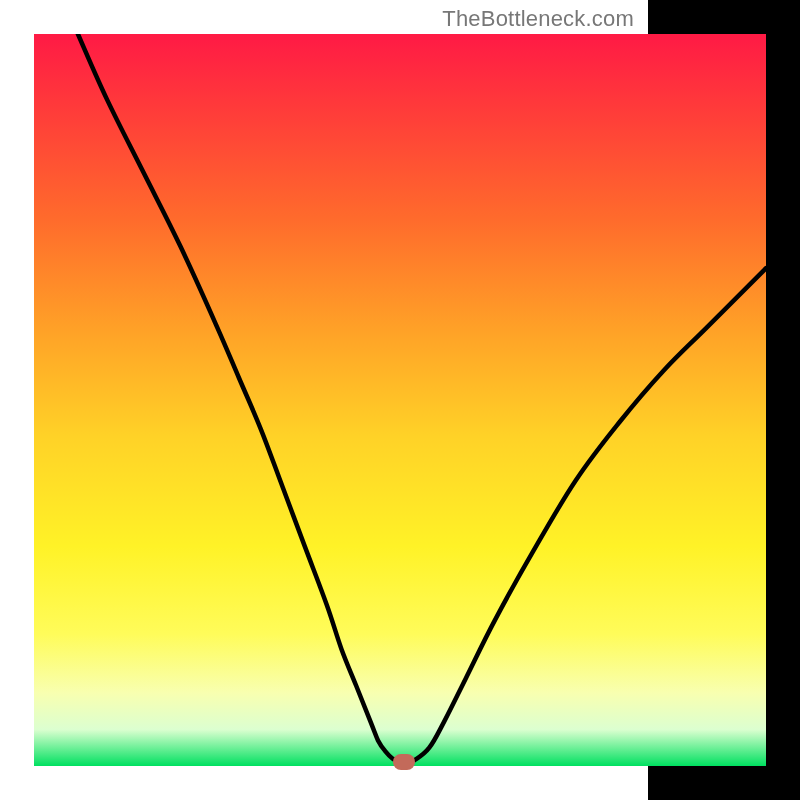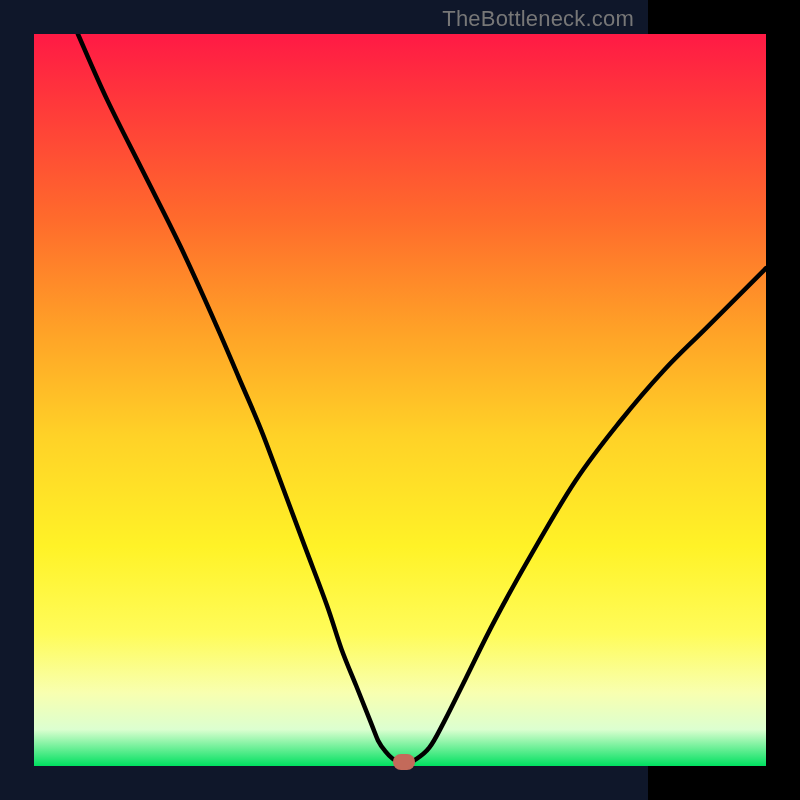--- a/index.html
+++ b/index.html
@@ -10,21 +10,21 @@
     background: #000;
     overflow: hidden;
     font-family: Arial, Helvetica, sans-serif;
   }
   .frame {
     position: absolute;
     top: 0;
     left: 0;
     width: 648px;
     height: 800px;
-    background: #0f172a;
+    background: #ffffff;
   }
   .plot-area {
     position: absolute;
     top: 34px;
     left: 34px;
     width: 732px;
     height: 732px;
     background: linear-gradient(to bottom,
       #ff1a45 0%,
       #ff3a3a 10%,

